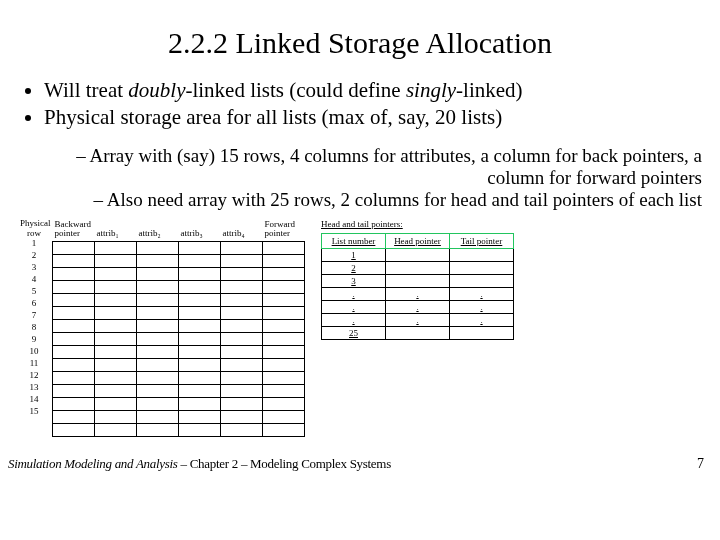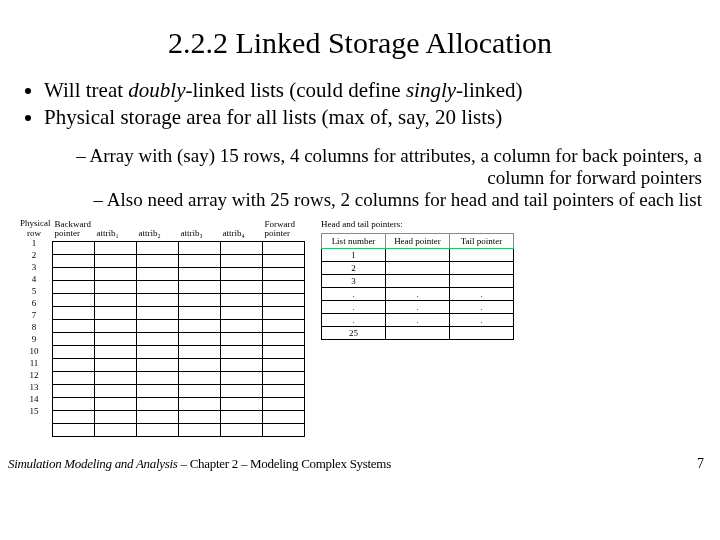--- a/index.html
+++ b/index.html
@@ -89,20 +89,21 @@
   table.grid td {
     border: 1px solid #000;
     height: 12px;
     padding: 0;
   }
   table.grid col.w1 { width: 42px; }
   table.grid col.w2 { width: 42px; }
   table.grid col.w3 { width: 42px; }
   .right-side {
     font-size: 9px;
+    text-decoration: underline;
   }
   .right-title {
     margin-bottom: 4px;
   }
   table.rgrid {
     border-collapse: collapse;
     font-size: 9px;
   }
   table.rgrid th {
     font-weight: normal;

